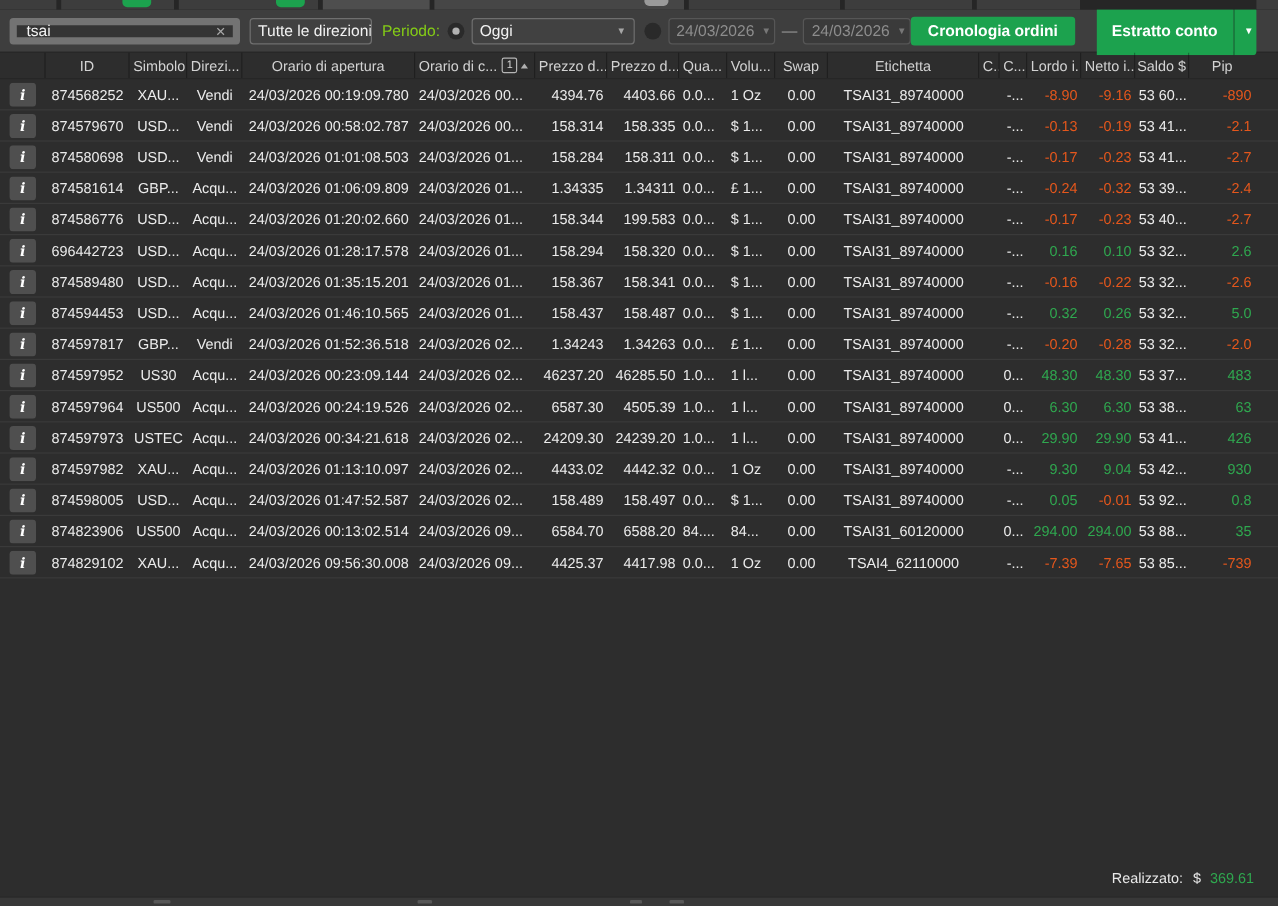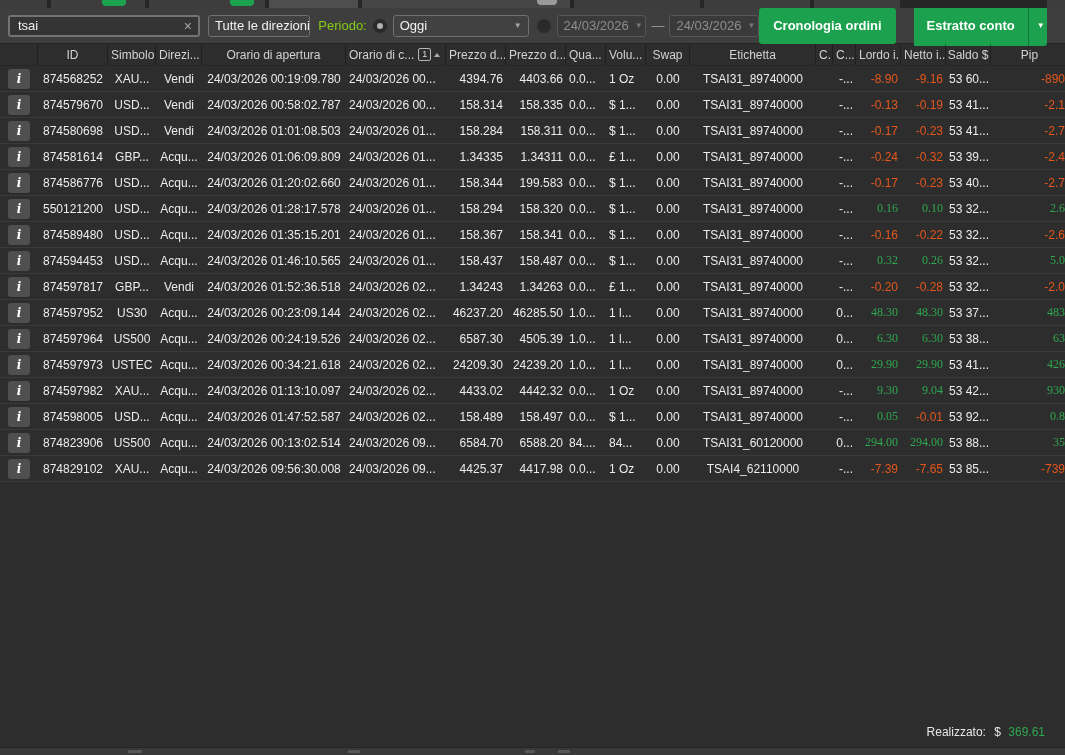--- a/index.html
+++ b/index.html
@@ -14,21 +14,21 @@
   .tab-sliver .seg{position:absolute;top:0;height:8px;background:#3d3d3d;}
   .tab-sliver .seg.active{background:#4e4e4e;}
   .tab-sliver .frag-green{position:absolute;top:0;height:6px;width:24px;border-radius:0 0 4px 4px;background:var(--accent);}
   .tab-sliver .frag-gray{position:absolute;top:0;height:5px;width:20px;border-radius:0 0 4px 4px;background:#9a9a9a;}
   
   .filter-bar{
     height:35px;background:#3e3e3e;display:flex;align-items:center;
     padding:0 18px 0 8px;border-bottom:1px solid #242424;font-size:13px;
   }
   .search-box{
-    width:192px;height:22px;background:#343434;border:2px solid #737373;border-radius:3px;
+    width:192px;height:22px;background:#343434;border:6px solid #737373;border-radius:3px;
     display:flex;align-items:center;padding:0 6px;box-sizing:border-box;
   }
   .search-box input{
     flex:1;background:transparent;border:none;outline:none;color:#f2f2f2;
     font-family:"Liberation Sans",sans-serif;font-size:13px;min-width:0;
   }
   .clear-x{color:#a9a9a9;font-size:14px;line-height:1;cursor:pointer;padding-left:4px;}
   .select{
     height:22px;background:#414141;border:1px solid #6f6f6f;border-radius:3px;
     display:flex;align-items:center;justify-content:space-between;
@@ -36,21 +36,21 @@
   }
   .select .arr{color:#a6a6a6;font-size:8px;margin-left:6px;}
   .select.disabled{color:#8d8d8d;border-color:#565656;background:#3a3a3a;}
   .select.disabled .arr{color:#777;}
   .lbl{color:#84cc16;white-space:nowrap;}
   .radio{width:14px;height:14px;border-radius:50%;background:#2a2a2a;display:flex;align-items:center;justify-content:center;flex:none;}
   .radio .dot{width:6px;height:6px;border-radius:50%;background:#b2b2b2;display:none;}
   .radio.sel .dot{display:block;}
   .dash{color:#9a9a9a;margin:0 5px;}
   .btn{
-    height:36px;background:var(--accent);color:#fff;border-radius:3px;
+    height:24px;background:var(--accent);color:#fff;border-radius:3px;
     display:flex;align-items:center;padding:0 14px;font-weight:bold;font-size:13px;
     white-space:nowrap;cursor:pointer;
   }
   .btn-group{display:flex;height:40px;border-radius:3px;overflow:hidden;margin-left:8px;padding-left:10px;}
   .btn-group .main{background:var(--accent);color:#fff;display:flex;align-items:center;padding:0 13px;font-weight:bold;font-size:13px;white-space:nowrap;cursor:pointer;}
   .btn-group .caret{background:var(--accent);border-left:1px solid rgba(0,0,0,.28);display:flex;align-items:center;padding:0 8px;color:#fff;font-size:8px;cursor:pointer;}
   .spacer{flex:1;}
   .gap8{width:8px;flex:none;}
   .gap6{width:6px;flex:none;}
   
@@ -64,22 +64,22 @@
   .h-cell{
     height:100%;display:flex;align-items:center;justify-content:center;
     padding:0 3px;box-sizing:border-box;white-space:nowrap;overflow:hidden;
     border-right:1px solid rgba(0,0,0,0.30);
   }
   .h-cell:last-child{border-right:none;}
   .cell{padding:0 3px;box-sizing:border-box;white-space:nowrap;overflow:hidden;display:flex;align-items:center;justify-content:center;}
   .al-l{justify-content:flex-start;}
   .al-r{justify-content:flex-end;}
   .al-c{justify-content:center;}
-  .cell.pip-cell,.h-cell.pip-h{padding-right:0;}
-  .pos{color:var(--pos);font-family:Liberation Serif, serif;}
+  .cell.pip-cell,.h-cell.pip-h{padding-right:22px;}
+  .pos{color:var(--pos);}
   .neg{color:var(--neg);}
   .info-btn{
     width:22px;height:20px;margin-left:5px;background:#4f4f4f;border-radius:3px;
     color:#fff;font-family:"DejaVu Serif",serif;font-style:italic;font-weight:bold;
     font-size:12px;display:flex;align-items:center;justify-content:center;cursor:pointer;
   }
   .sort-badge{
     display:inline-block;border:1px solid #b5b5b5;border-radius:2px;color:#d5d5d5;
     font-size:9px;width:11px;height:11px;line-height:11px;text-align:center;margin-left:4px;flex:none;
   }
@@ -319,21 +319,21 @@
         <div class="cell al-r">-...</div>
         <div class="cell al-r neg">-0.17</div>
         <div class="cell al-r neg">-0.23</div>
         <div class="cell al-l">53 40...</div>
         <div class="cell al-r pip-cell neg">-2.7</div>
       </div>
       <div class="trow">
         <div class="cell al-l">
           <div class="info-btn">i</div>
         </div>
-        <div class="cell al-c">550121200</div>
+        <div class="cell al-c">696442723</div>
         <div class="cell al-c">USD...</div>
         <div class="cell al-c">Acqu...</div>
         <div class="cell al-c">24/03/2026 01:28:17.578</div>
         <div class="cell al-l">24/03/2026 01...</div>
         <div class="cell al-r">158.294</div>
         <div class="cell al-r">158.320</div>
         <div class="cell al-l">0.0...</div>
         <div class="cell al-l">$ 1...</div>
         <div class="cell al-c">0.00</div>
         <div class="cell al-c">TSAI31_89740000</div>

